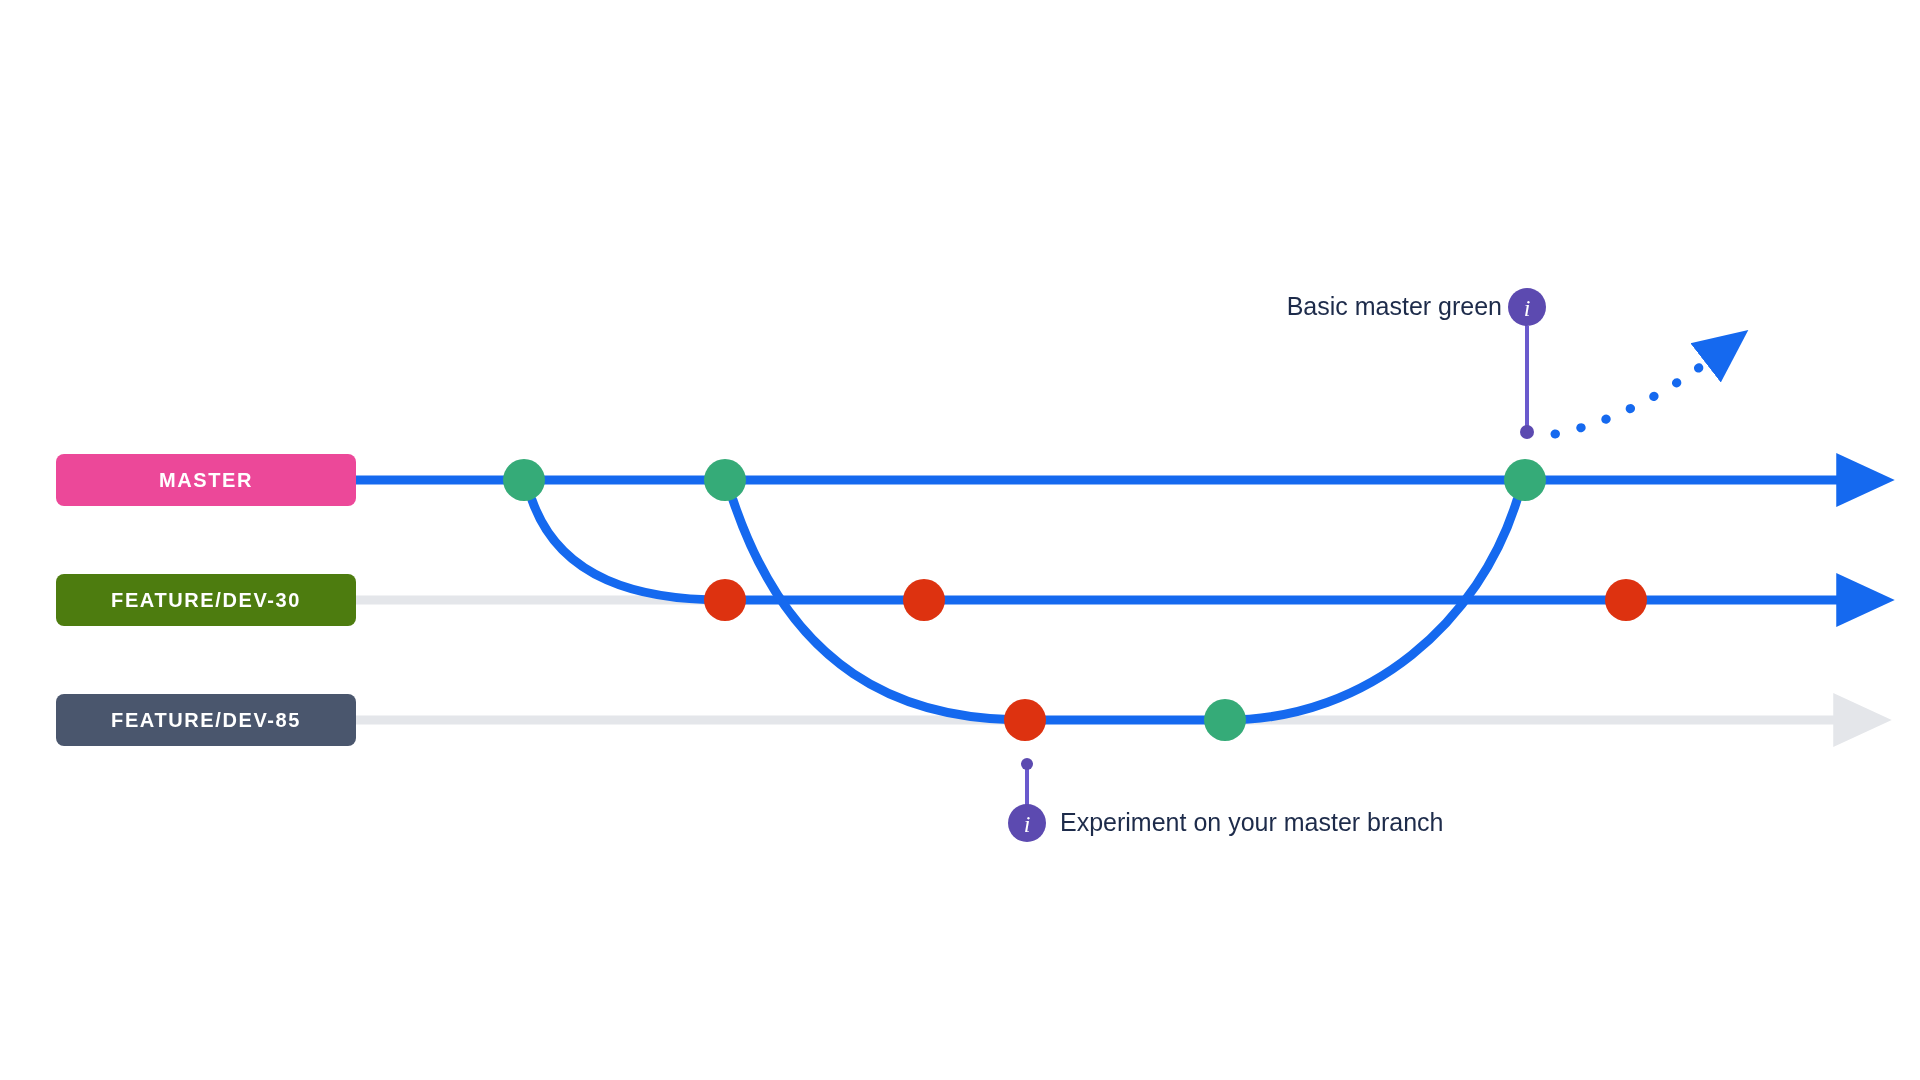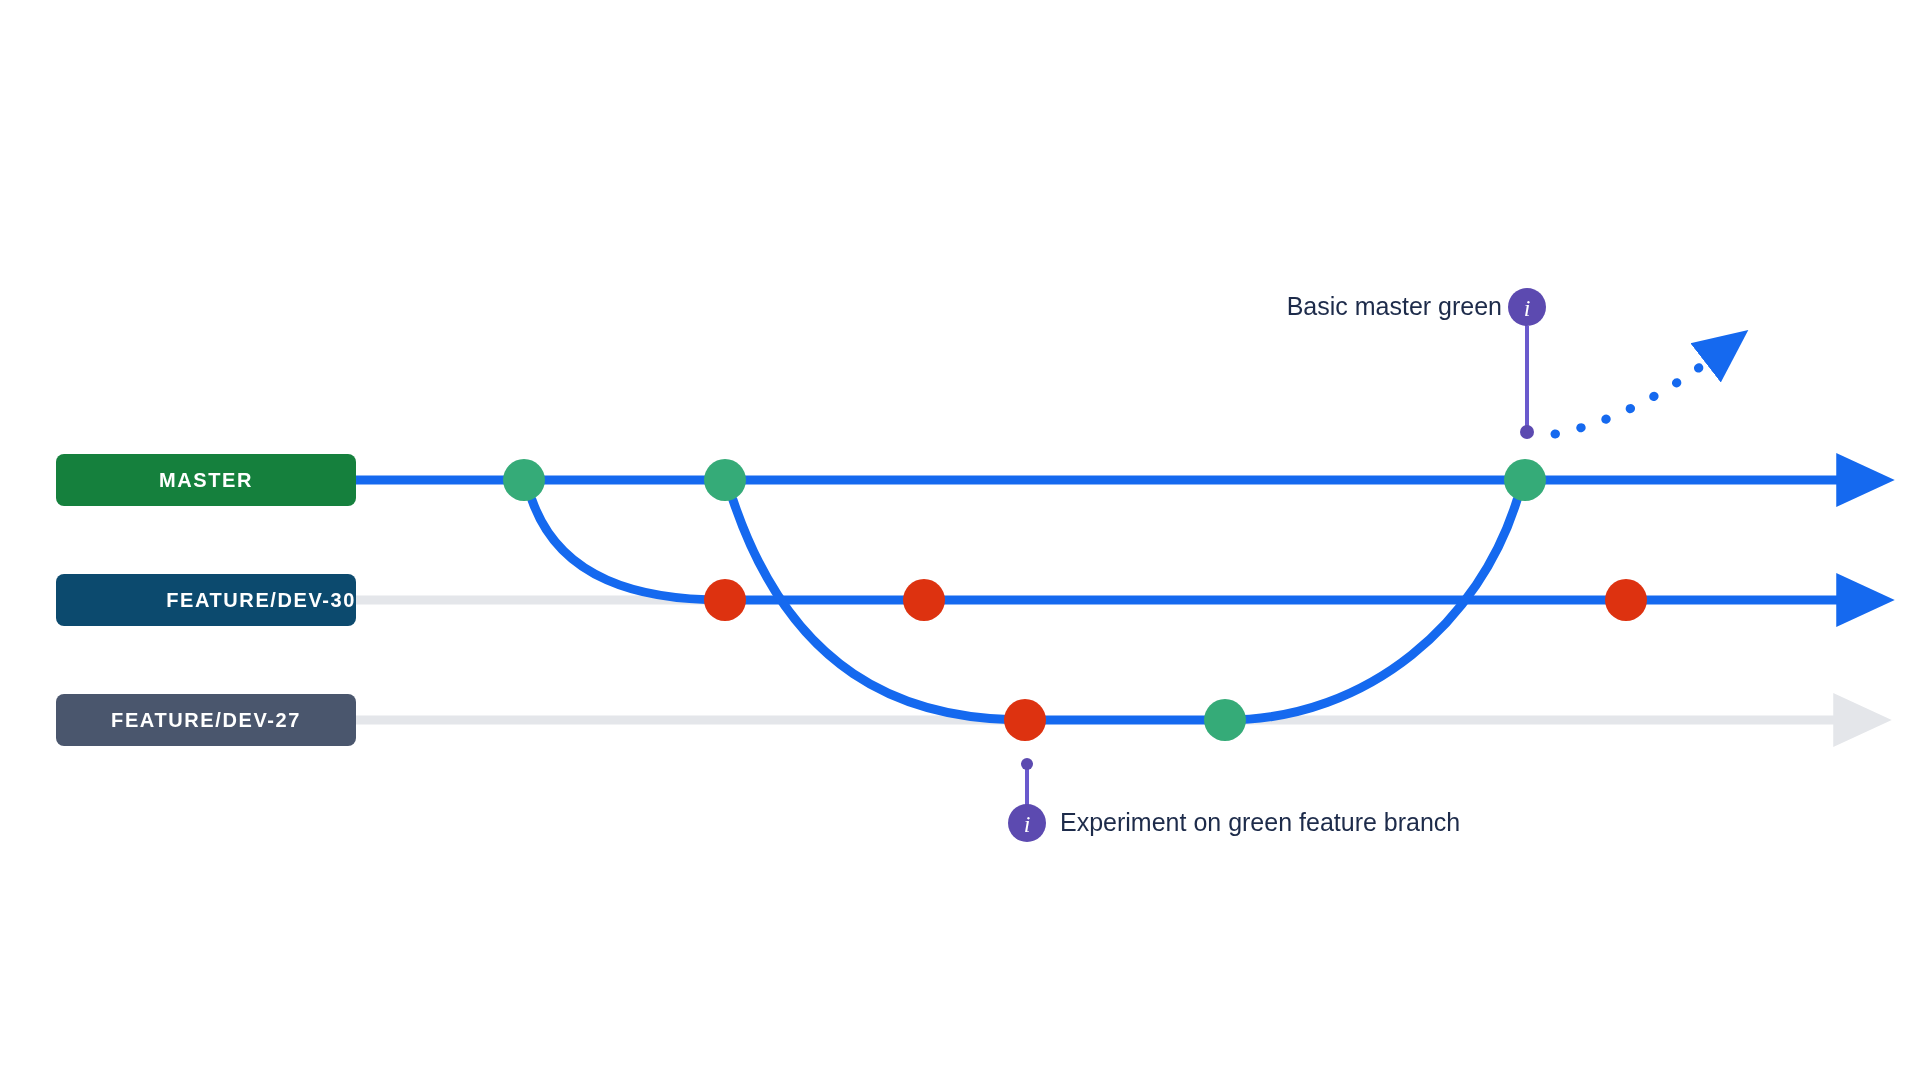--- a/index.html
+++ b/index.html
@@ -125,29 +125,29 @@
       <circle cx="1527" cy="307" r="19" fill="#5c4ab0"></circle>
       <text x="1527" y="316" text-anchor="middle" font-family="Liberation Serif, serif" font-size="24" font-style="italic" fill="#ffffff">i</text>
     </g>
 
     <g>
       <circle cx="1027" cy="823" r="19" fill="#5c4ab0"></circle>
       <text x="1027" y="832" text-anchor="middle" font-family="Liberation Serif, serif" font-size="24" font-style="italic" fill="#ffffff">i</text>
     </g>
   </svg>
 
-  <div class="branch-pill" style="left:56px; top:454px; width:300px; background:#15803d;">
+  <div class="branch-pill" style="left:56px; top:454px; width:300px; background:#ec4899;">
     <span>MASTER</span>
   </div>
 
-  <div class="branch-pill" style="left:56px; top:574px; width:300px; background:#0c4a6e;justify-content:flex-end;">
+  <div class="branch-pill" style="left:56px; top:574px; width:300px; background:#4d7c0f;">
     <span>FEATURE/DEV-30</span>
   </div>
 
   <div class="branch-pill" style="left:56px; top:694px; width:300px; background:#4a566d;">
-    <span>FEATURE/DEV-27</span>
+    <span>FEATURE/DEV-85</span>
   </div>
 
   <div class="annotation-label" style="right:418px; top:294px;">Basic master green</div>
 
-  <div class="annotation-label" style="left:1060px; top:810px;">Experiment on green feature branch</div>
+  <div class="annotation-label" style="left:1060px; top:810px;">Experiment on your master branch</div>
 
 </div>
 
 </body></html>

